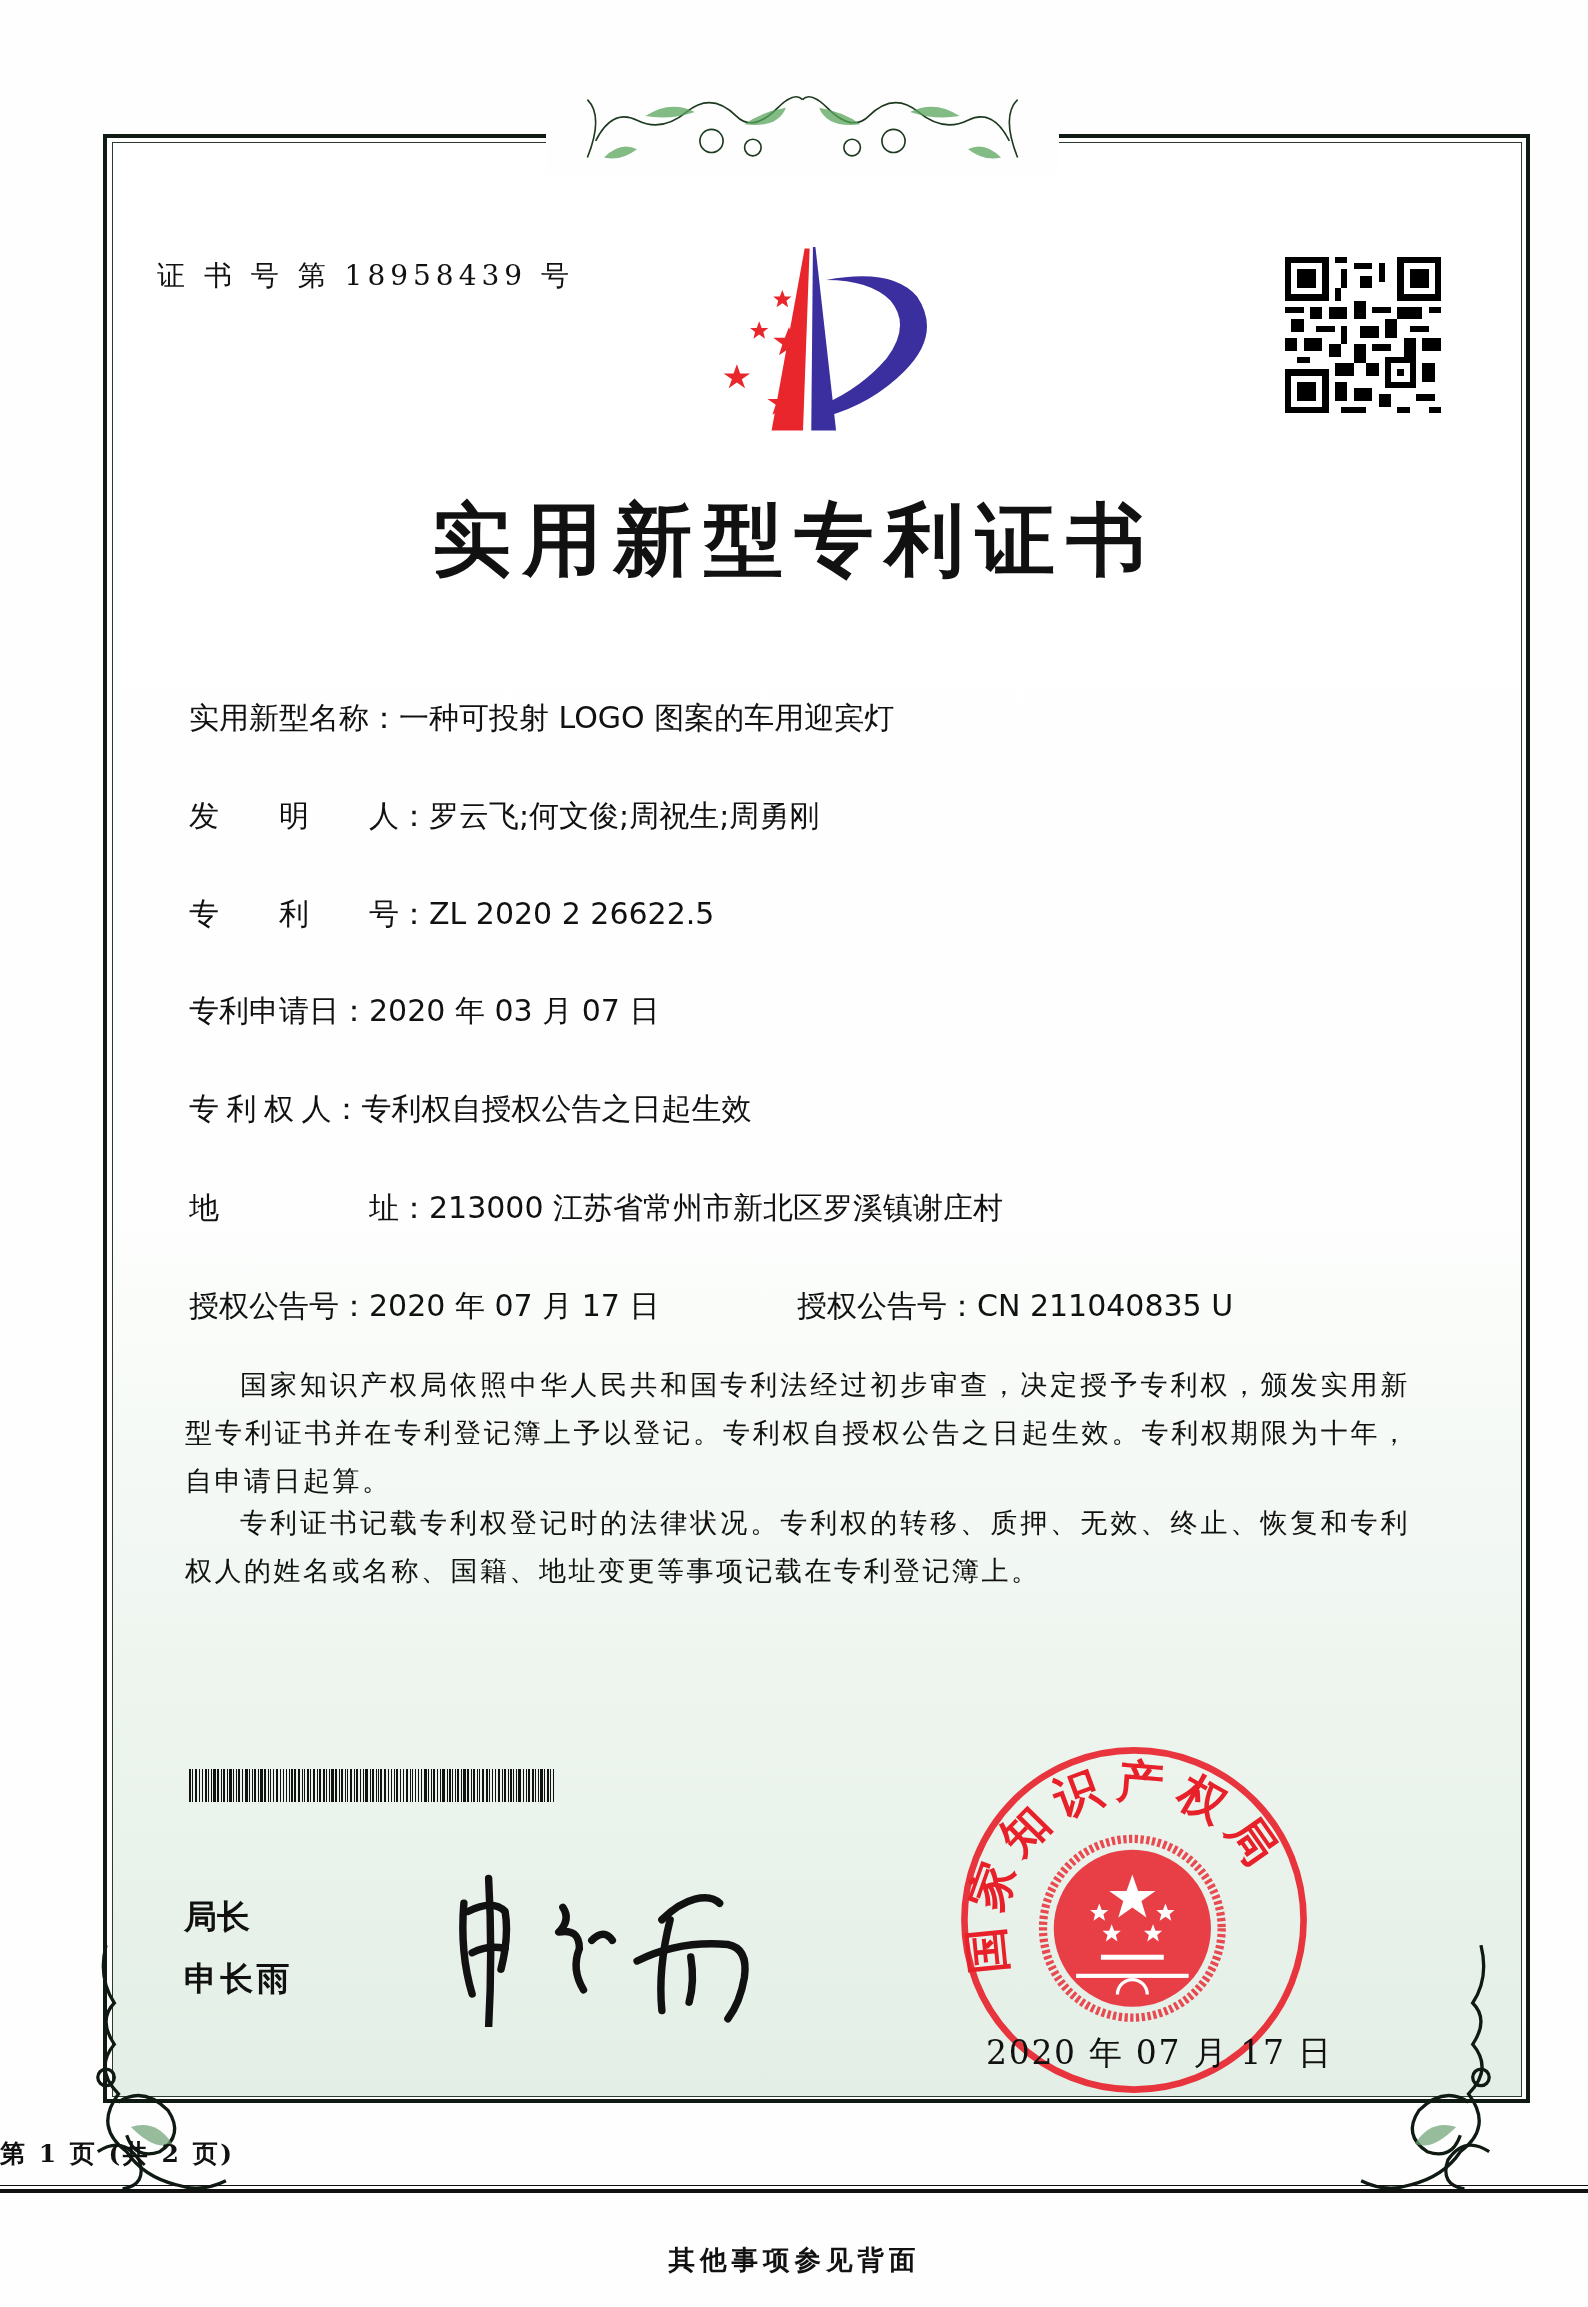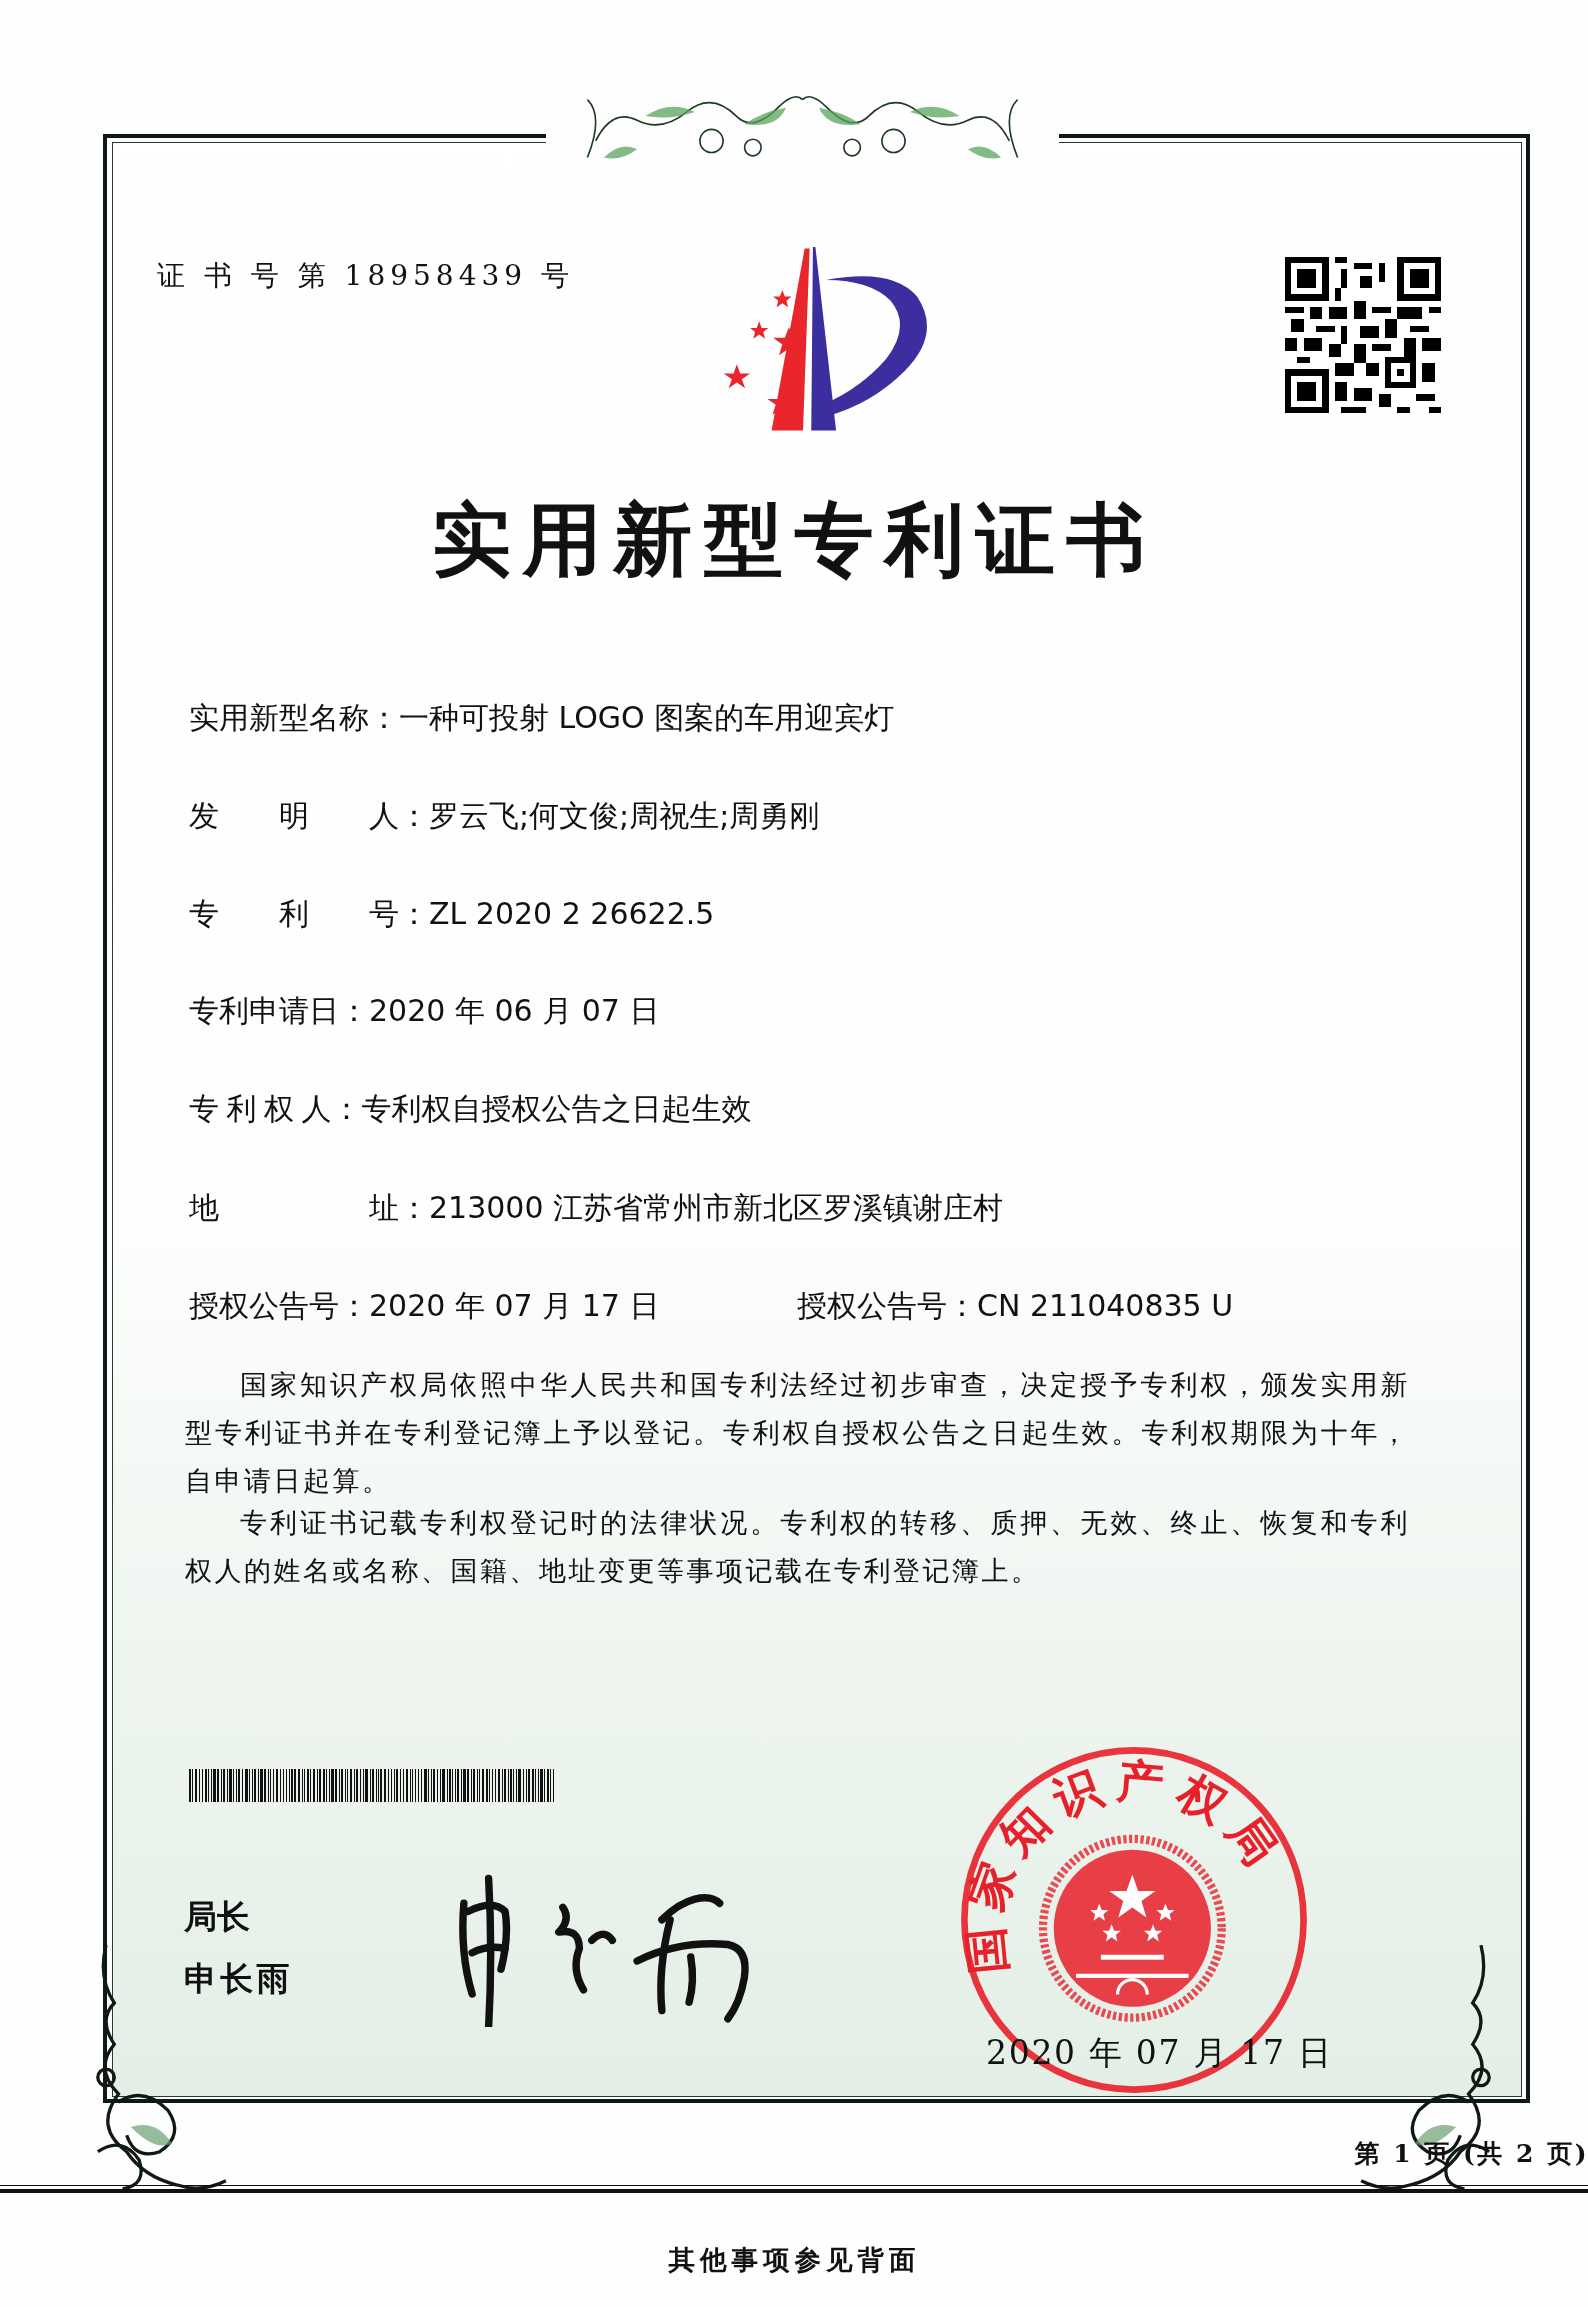--- a/index.html
+++ b/index.html
@@ -48,21 +48,21 @@
   .barcode { position: absolute; left: 189px; top: 1769px; width: 414px; height: 33px; display: flex; gap: 1.7px; }
   .barcode span { display: block; height: 100%; background: #111; }
 
   .sig-title { position: absolute; left: 184px; top: 1895px; font-size: 33px; font-family: "DejaVu Sans", sans-serif; font-weight: bold; }
   .sig-name { position: absolute; left: 184px; top: 1957px; font-size: 33px; font-family: "DejaVu Sans", sans-serif; font-weight: bold; letter-spacing: 3.3px; }
   .signature { position: absolute; left: 447px; top: 1862px; width: 372px; height: 165px; }
 
   .seal { position: absolute; left: 952px; top: 1738px; width: 364px; height: 364px; }
   .seal-date { position: absolute; left: 986px; top: 2031px; font-size: 33px; letter-spacing: 1.7px; font-family: "DejaVu Serif", serif; }
 
-  .page-num { position: absolute; left: 0; width: 1589px; top: 2137px; text-align: right; font-size: 25px; font-weight: bold; letter-spacing: 2.5px; }
+  .page-num { position: absolute; left: 0; width: 1589px; top: 2137px; text-align: left; font-size: 25px; font-weight: bold; letter-spacing: 2.5px; }
   .bottom-rule { position: absolute; left: 0; top: 2185px; width: 1589px; height: 8.3px; border-top: 1.7px solid #111; border-bottom: 4.1px solid #111; }
   .back-note { position: absolute; left: 0; width: 1589px; top: 2242px; text-align: center; font-size: 26.5px; font-weight: bold; letter-spacing: 5px; }
 </style>
 </head>
 <body>
 
 <div class="frame-outer"></div>
 <div class="frame-inner"></div>
 
 <svg class="top-ornament" viewBox="0 0 620 110">
@@ -180,21 +180,21 @@
 <div class="field f1">
   <span class="lbl">实用新型名称：</span><span class="val">一种可投射 LOGO 图案的车用迎宾灯</span>
 </div>
 <div class="field f2">
   <span class="lbl">发　　明　　人：</span><span class="val">罗云飞;何文俊;周祝生;周勇刚</span>
 </div>
 <div class="field f3">
   <span class="lbl">专　　利　　号：</span><span class="val">ZL 2020 2 26622.5</span>
 </div>
 <div class="field f4">
-  <span class="lbl">专利申请日：</span><span class="val">2020 年 06 月 07 日</span>
+  <span class="lbl">专利申请日：</span><span class="val">2020 年 03 月 07 日</span>
 </div>
 <div class="field f5">
   <span class="lbl">专 利 权 人：</span><span class="val">专利权自授权公告之日起生效</span>
 </div>
 <div class="field f6">
   <span class="lbl">地　　　　　址：</span><span class="val">213000 江苏省常州市新北区罗溪镇谢庄村</span>
 </div>
 <div class="field f7">
   <span class="lbl">授权公告号：</span><span class="val">2020 年 07 月 17 日</span>
 </div>

